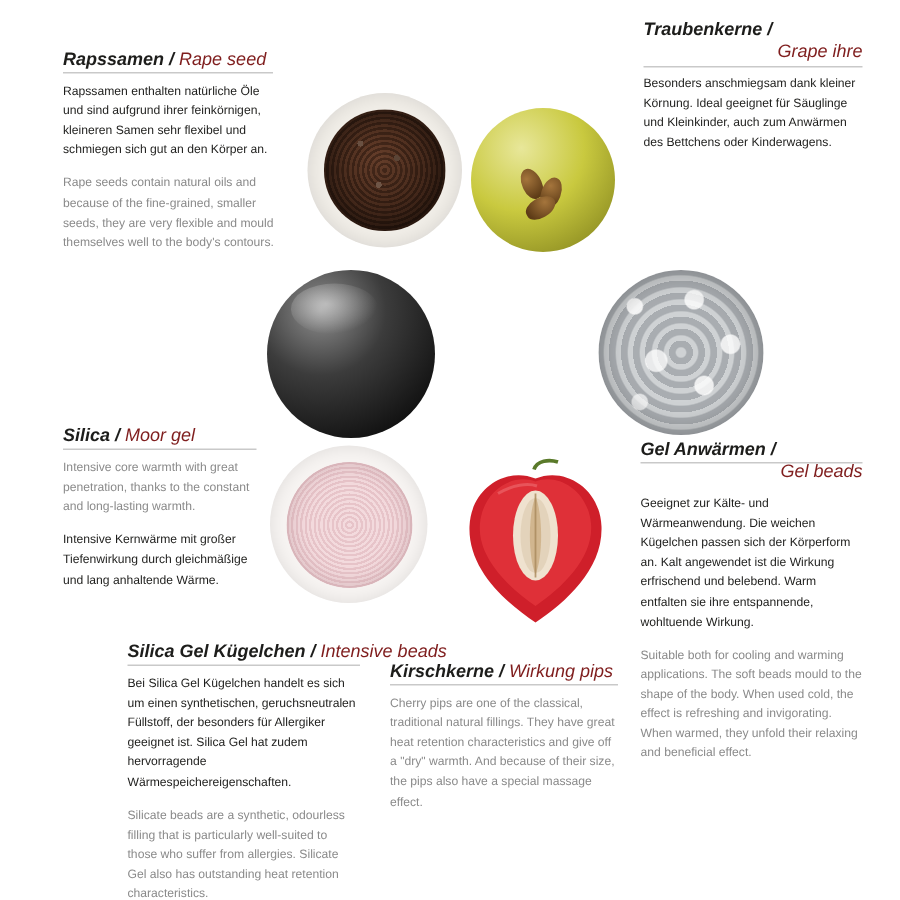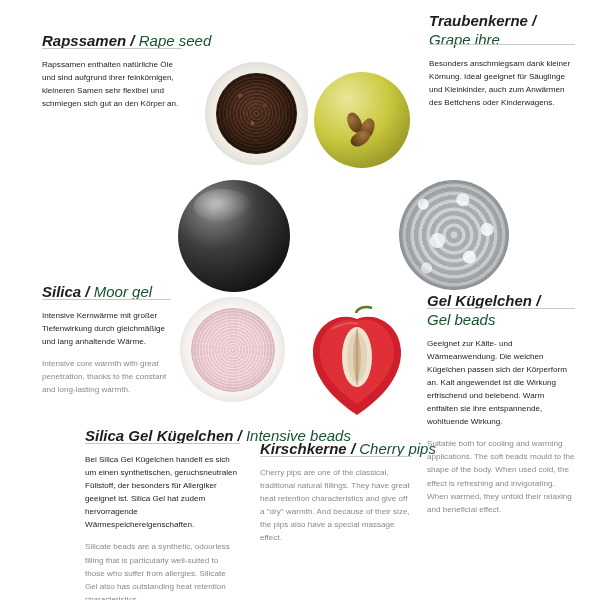--- a/index.html
+++ b/index.html
@@ -19,31 +19,32 @@
     position: relative;
     width: 600px;
     height: 600px;
   }
 
   
   .block {
     position: absolute;
   }
   .heading {
-    font-size: 15px;
+    font-size: 12px;
     font-style: italic;
     font-weight: 700;
     line-height: 1.25;
     margin: 0 0 7px 0;
     color: #1d1d1b;
     white-space: nowrap;
   }
   .heading .alt {
     font-weight: 400;
-    color: #14532d;
+    color: #7f1d1d;
+    text-align: right;
   }
   .para {
     font-size: 8.1px;
     line-height: 1.62;
     margin: 1px 0 9px 0;
     color: #1d1d1b;
   }
   .para.en {
     color: #8a8a8a;
   }
@@ -152,20 +153,21 @@
 <body>
 
 <div class="page">
 
   <div class="block" style="left:42px; top:32px; width:146px;">
     <div class="heading">
       <span>Rapssamen /</span>
       <span class="alt">Rape seed</span>
     </div>
     <p class="para de">Rapssamen enthalten natürliche Öle und sind aufgrund ihrer feinkörnigen, kleineren Samen sehr flexibel und schmiegen sich gut an den Körper an.</p>
+    <p class="para en">Rape seeds contain natural oils and because of the fine-grained, smaller seeds, they are very flexible and mould themselves well to the body's contours.</p>
   </div>
   <div class="rule" style="left:42px; top:48px; width:140px;"></div>
 
   <div class="product rape-seed" style="left:205px; top:62px; width:103px; height:103px;">
     <div class="inner"></div>
   </div>
 
   <div class="block" style="left:429px; top:12px; width:146px;">
     <div class="heading">
       <div>Traubenkerne /</div>
@@ -183,30 +185,30 @@
 
   <div class="product moor-gel" style="left:178px; top:180px; width:112px; height:112px;">
     <div class="gloss"></div>
   </div>
 
   <div class="block" style="left:42px; top:283px; width:133px;">
     <div class="heading">
       <span>Silica /</span>
       <span class="alt">Moor gel</span>
     </div>
+    <p class="para en">Intensive core warmth with great penetration, thanks to the constant and long-lasting warmth.</p>
     <p class="para de">Intensive Kernwärme mit großer Tiefenwirkung durch gleichmäßige und lang anhaltende Wärme.</p>
-    <p class="para en">Intensive core warmth with great penetration, thanks to the constant and long-lasting warmth.</p>
   </div>
   <div class="rule" style="left:42px; top:299px; width:129px;"></div>
 
   <div class="product gel-beads" style="left:399px; top:180px; width:110px; height:110px;"></div>
 
   <div class="block" style="left:427px; top:292px; width:148px;">
     <div class="heading">
-      <div>Gel Kügelchen /</div>
+      <div>Gel Anwärmen /</div>
       <div class="alt">Gel beads</div>
     </div>
     <p class="para de">Geeignet zur Kälte- und Wärmeanwendung. Die weichen Kügelchen passen sich der Körperform an. Kalt angewendet ist die Wirkung erfrischend und belebend. Warm entfalten sie ihre entspannende, wohltuende Wirkung.</p>
     <p class="para en">Suitable both for cooling and warming applications. The soft beads mould to the shape of the body. When used cold, the effect is refreshing and invigorating. When warmed, they unfold their relaxing and beneficial effect.</p>
   </div>
   <div class="rule" style="left:427px; top:308px; width:148px;"></div>
 
   <div class="product silica" style="left:180px; top:297px; width:105px; height:105px;">
     <div class="inner"></div>
   </div>
@@ -235,19 +237,19 @@
       <ellipse cx="55" cy="52" rx="10" ry="25" fill="#e3d3bb"></ellipse>
       <path d="M55 26 C60 38 60 66 55 78 C50 66 50 38 55 26 Z" fill="#c9a97c" opacity="0.7"></path>
       <path d="M55 24 L55 80" stroke="#a98a5c" stroke-width="1.2" opacity="0.8"></path>
       <path d="M30 24 C40 18 50 17 56 19" stroke="#f2787c" stroke-width="2" fill="none" opacity="0.5"></path>
     </svg>
   </div>
 
   <div class="block" style="left:260px; top:440px; width:152px;">
     <div class="heading">
       <span>Kirschkerne /</span>
-      <span class="alt">Cherry pips</span>
+      <span class="alt">Wirkung pips</span>
     </div>
     <p class="para en">Cherry pips are one of the classical, traditional natural fillings. They have great heat retention characteristics and give off a "dry" warmth. And because of their size, the pips also have a special massage effect.</p>
   </div>
   <div class="rule" style="left:260px; top:456px; width:152px;"></div>
 
 </div>
 
 </body></html>

